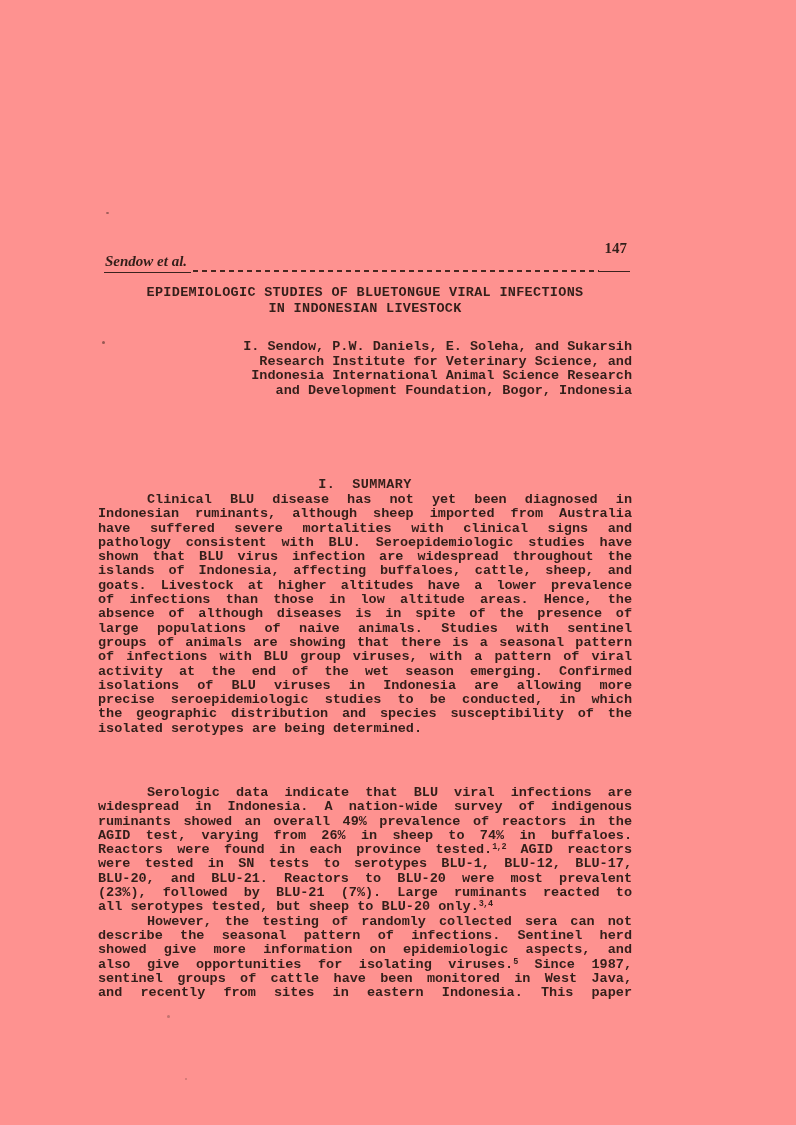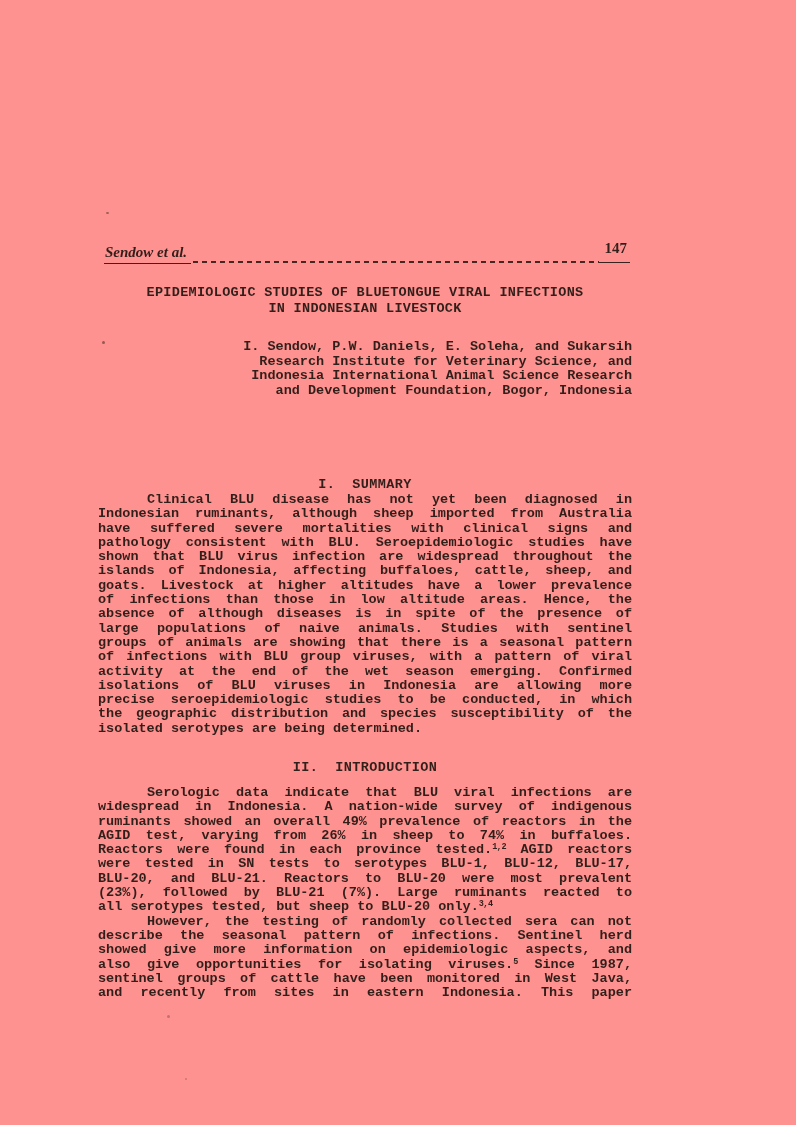--- a/index.html
+++ b/index.html
@@ -22,21 +22,21 @@
     padding:0 4px 2px 1px;
     border-bottom:1.5px solid #3a221e;
   }
   .runhead .dashfill{
     flex:1;height:2px;margin:0 0 1px 2px;
     background:repeating-linear-gradient(90deg,#46261f 0 5px,transparent 5px 9px);
   }
   .runhead .pageno{
     font-family:"Liberation Serif", serif;
     font-weight:700;font-size:15px;
-    padding:0 3px 5px 6px;
+    padding:0 3px 14px 6px;
     border-bottom:1.6px solid #3a221e;
     margin-bottom:1px;
   }
 
   .col{position:absolute;left:98px;width:534px;}
 
   .title-block{top:285px;text-align:center;}
   .title-block .tline{
     font-size:13.5px;font-weight:700;line-height:15.5px;letter-spacing:0.3px;
   }
@@ -110,21 +110,20 @@
       <div class="line jl">large populations of naive animals.  Studies with sentinel</div>
       <div class="line jl">groups of animals are showing that there is a seasonal pattern</div>
       <div class="line jl">of infections with BLU group viruses, with a pattern of viral</div>
       <div class="line jl">activity at the end of the wet season emerging.  Confirmed</div>
       <div class="line jl">isolations of BLU viruses in Indonesia are allowing more</div>
       <div class="line jl">precise seroepidemiologic studies to be conducted, in which</div>
       <div class="line jl">the geographic distribution and species susceptibility of the</div>
       <div class="line ll">isolated serotypes are being determined.</div>
     </div>
 
-  <div class="col sec-heading sec1-heading">II.  INTRODUCTION</div>
   <div class="col sec1-body">
       <div class="line jl" style="padding-left: 49px;">Serologic data indicate that BLU viral infections are</div>
       <div class="line jl">widespread in Indonesia.  A nation-wide survey of indigenous</div>
       <div class="line jl">ruminants showed an overall 49% prevalence of reactors in the</div>
       <div class="line jl">AGID test, varying from 26% in sheep to 74% in buffaloes.</div>
       <div class="line jl">Reactors were found in each province tested.<sup>1,2</sup>  AGID reactors</div>
       <div class="line jl">were tested in SN tests to serotypes BLU-1, BLU-12, BLU-17,</div>
       <div class="line jl">BLU-20, and BLU-21.  Reactors to BLU-20 were most prevalent</div>
       <div class="line jl">(23%), followed by BLU-21 (7%).  Large ruminants reacted to</div>
       <div class="line ll">all serotypes tested, but sheep to BLU-20 only.<sup>3,4</sup></div>

